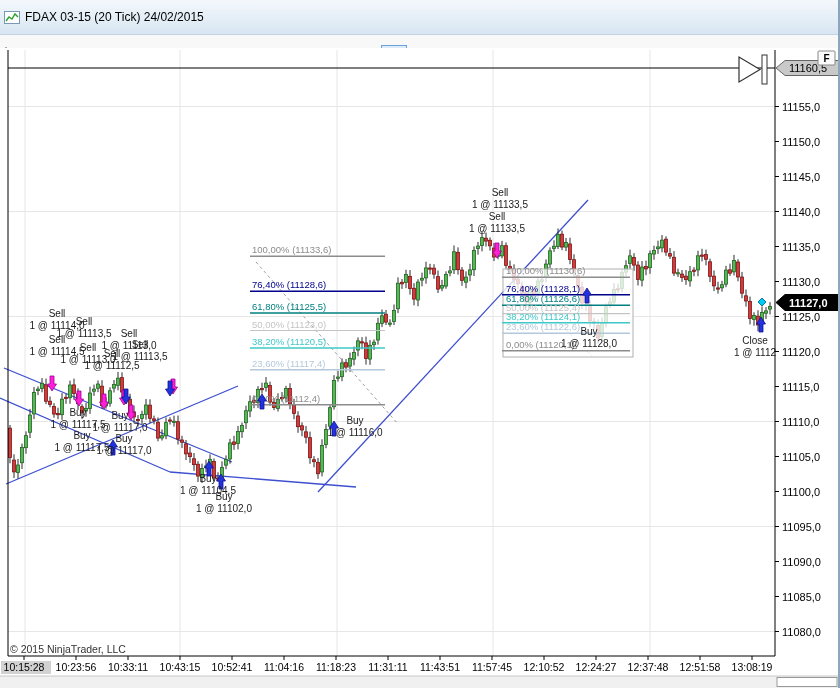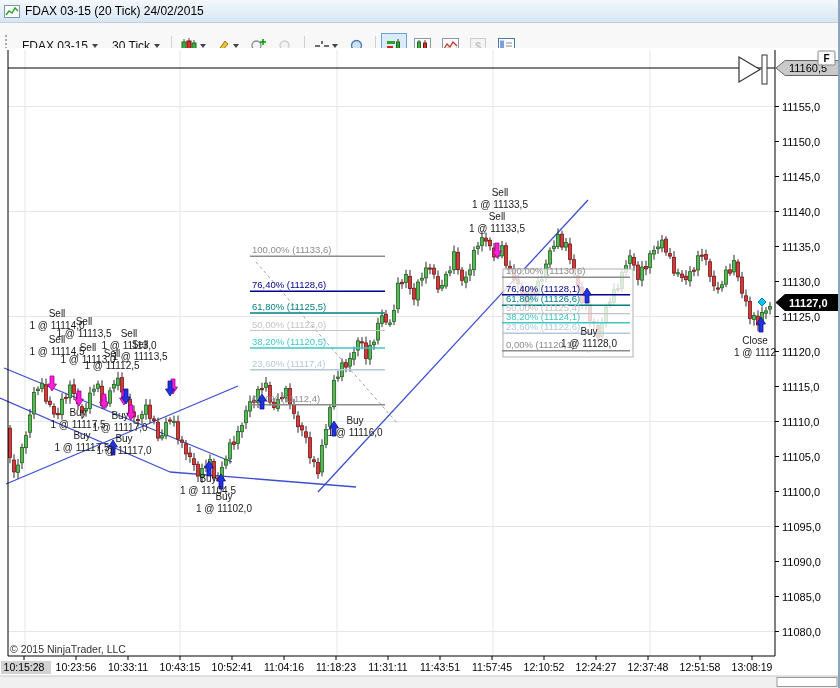--- a/index.html
+++ b/index.html
@@ -1,18 +1,18 @@
 <!DOCTYPE html>
 <html><head>
 <meta charset="utf-8">
 <style>
   html,body{margin:0;padding:0;background:#fff;}
   .window{position:relative;width:840px;height:688px;overflow:hidden;background:#fff;
     font-family:"Liberation Sans",sans-serif;border-right:2px solid #8ba6bd;box-sizing:border-box;}
-  .titlebar{height:18px;display:flex;align-items:center;gap:5px;padding:2px 4px;
+  .titlebar{height:18px;display:flex;align-items:center;gap:5px;padding:8px 4px;
     background:linear-gradient(#f3f8fc,#d8e6f2);border-bottom:1px solid #c2d2e0;font-size:12px;color:#000;}
   .toolbar{height:30px;display:flex;align-items:center;gap:2px;padding:8px 2px;
     background:#f8f8f8;border-bottom:1px solid #dcdcdc;}
   .grip{width:4px;height:22px;border-left:2px dotted #a8a8a8;margin:0 3px;}
   .tb-text{display:flex;align-items:center;gap:4px;font-size:12px;color:#111;padding:3px 5px;border:1px solid transparent;}
   .caret{width:0;height:0;border-left:3px solid transparent;border-right:3px solid transparent;border-top:4px solid #444;}
   .sep{width:1px;height:20px;background:#d2d2d2;margin:0 3px;}
   .icon-btn{width:24px;height:24px;display:flex;align-items:center;justify-content:center;gap:2px;border:1px solid transparent;}
   .icon-btn.wide{width:30px;}
   .icon-btn.selected{border:1px solid #6aa3d8;background:#dcebfa;}

